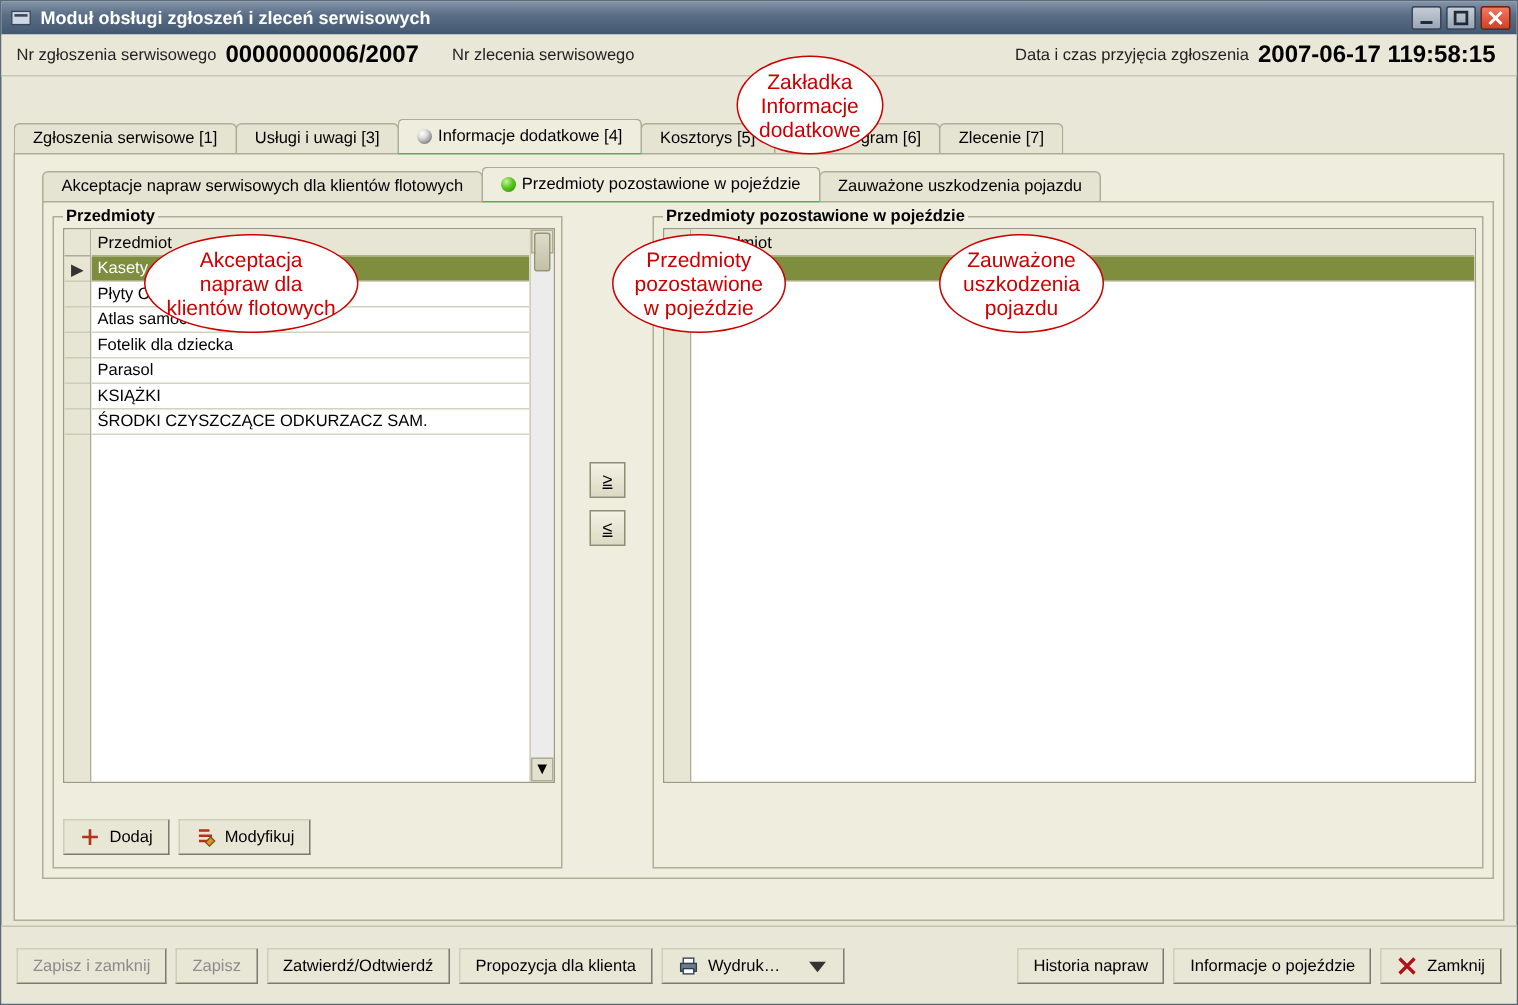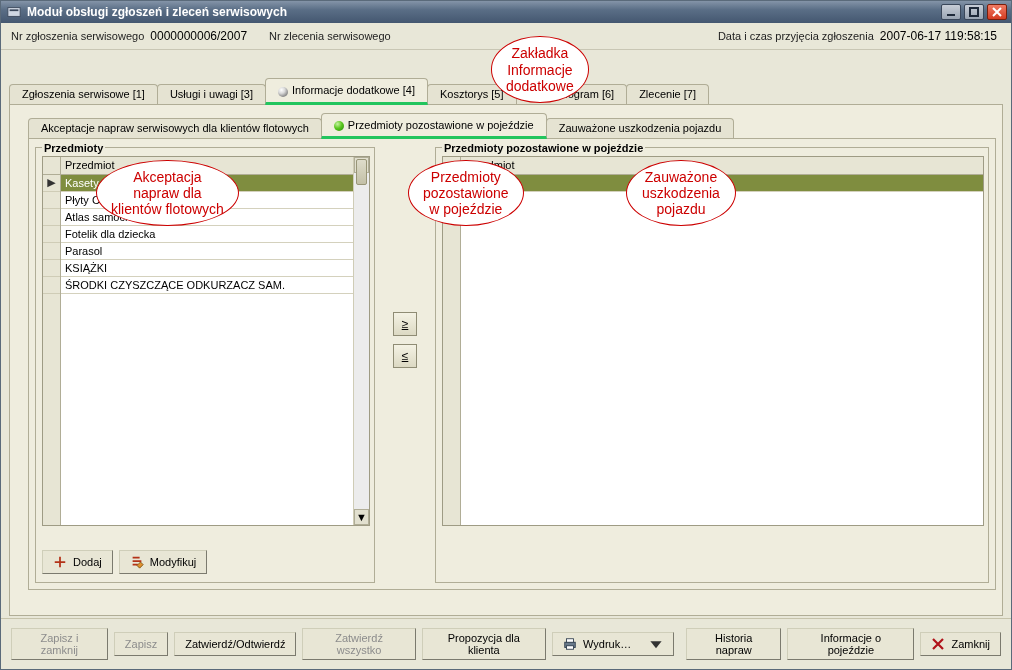--- a/index.html
+++ b/index.html
@@ -48,21 +48,21 @@
     height: 28px;
     display:flex; align-items:center;
     gap: 4px;
     padding: 0 10px;
     background:#e8e7d8;
     border-bottom: 1px solid #c8c6b4;
     font-size:11px;
     white-space:nowrap;
   }
   .infostrip .lbl { color:#222; }
-  .infostrip .strong { font-weight:normal; font-size:12px; margin: 0 4px 0 2px; }
+  .infostrip .strong { font-weight:bold; font-size:16px; margin: 0 4px 0 2px; }
   .infostrip .spacer { flex:1; }
 
   
   .content {
     flex:1;
     padding: 4px 8px 2px 8px;
     display:flex; flex-direction:column;
     gap:0;
     position:relative;
   }
@@ -82,21 +82,21 @@
     margin-right:-1px;
     cursor:pointer;
     position:relative;
     color:#000;
     white-space:nowrap;
   }
   .tab.active {
     background:#efedde;
     padding-top:5px; padding-bottom:5px;
     z-index:2;
-    border-bottom:3px solid #22c55e;
+    border-bottom:1px solid #22c55e;
     margin-bottom:-1px;
   }
   .tab .dot {
     display:inline-block;
     width:10px; height:10px;
     border-radius:50%;
     vertical-align:middle;
     margin-right:4px;
     background: radial-gradient(circle at 35% 30%, #fff 0%, #d9d9d9 35%, #8f8f8f 70%, #6a6a6a 100%);
   }
@@ -409,23 +409,20 @@
   <div class="actionbar">
     <button class="btn" disabled="">
         <span>Zapisz i zamknij</span>
       </button>
     <button class="btn" disabled="">
         <span>Zapisz</span>
       </button>
     <button class="btn">
         <span>Zatwierdź/Odtwierdź</span>
       </button>
-    <button class="btn" disabled="">
-        <span>Zatwierdź wszystko</span>
-      </button>
     <button class="btn">
         <span>Propozycja dla klienta</span>
       </button>
     <button class="btn">
       <span class="ico">
         <svg class="print-ico" viewBox="0 0 16 16">
             <rect x="2" y="6" width="12" height="6" fill="#6a7b8c" stroke="#2d3c4c"></rect>
             <rect x="4" y="2" width="8" height="4" fill="#fff" stroke="#2d3c4c"></rect>
             <rect x="4" y="10" width="8" height="4" fill="#fff" stroke="#2d3c4c"></rect>
           </svg>

